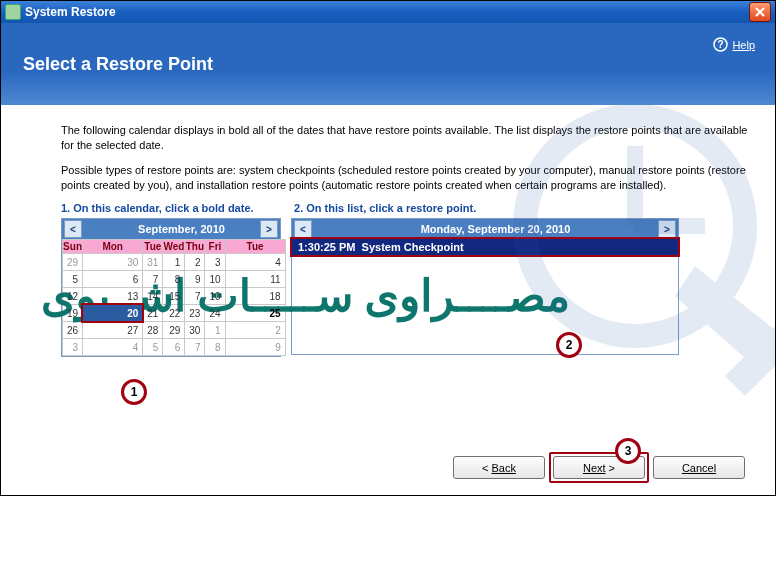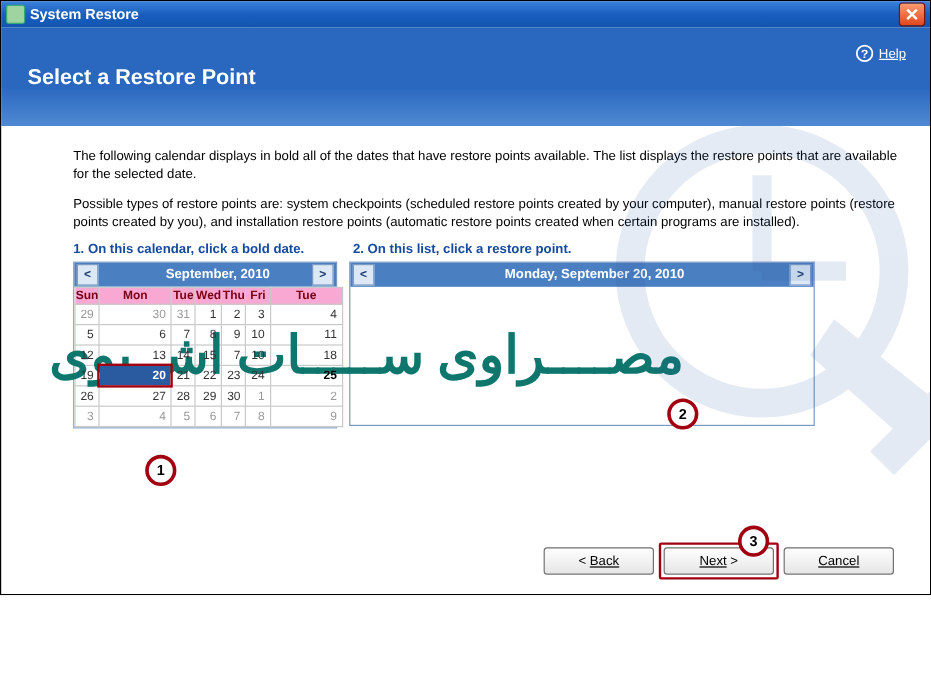--- a/index.html
+++ b/index.html
@@ -170,20 +170,28 @@
         </table>
         <div class="marker" style="left:120px;top:274px;">1</div>
       </div>
 
       <div class="panel list">
         <div class="phead">
           <div class="navbtn">&lt;</div>
           <div class="title">Monday, September 20, 2010</div>
           <div class="navbtn">&gt;</div>
         </div>
+        <div class="listbody">
+          <div class="listwrap">
+            <div class="listrow">
+              <span>1:30:25 PM</span>&nbsp;
+              <span>System Checkpoint</span>
+            </div>
+          </div>
+        </div>
         <div class="marker" style="left:555px;top:227px;">2</div>
       </div>
 
     </div>
 
     <svg class="watermark" width="320" height="320" viewBox="0 0 320 320">
       <circle cx="140" cy="140" r="110" fill="none" stroke="#2a5aa0" stroke-width="24"></circle>
       <line x1="140" y1="140" x2="140" y2="60" stroke="#2a5aa0" stroke-width="16"></line>
       <line x1="140" y1="140" x2="210" y2="140" stroke="#2a5aa0" stroke-width="16"></line>
       <path d="M200 180 L300 260 L270 290 L180 210 Z M290 230 L310 250 L250 310 L230 290 Z" fill="#2a5aa0"></path>

